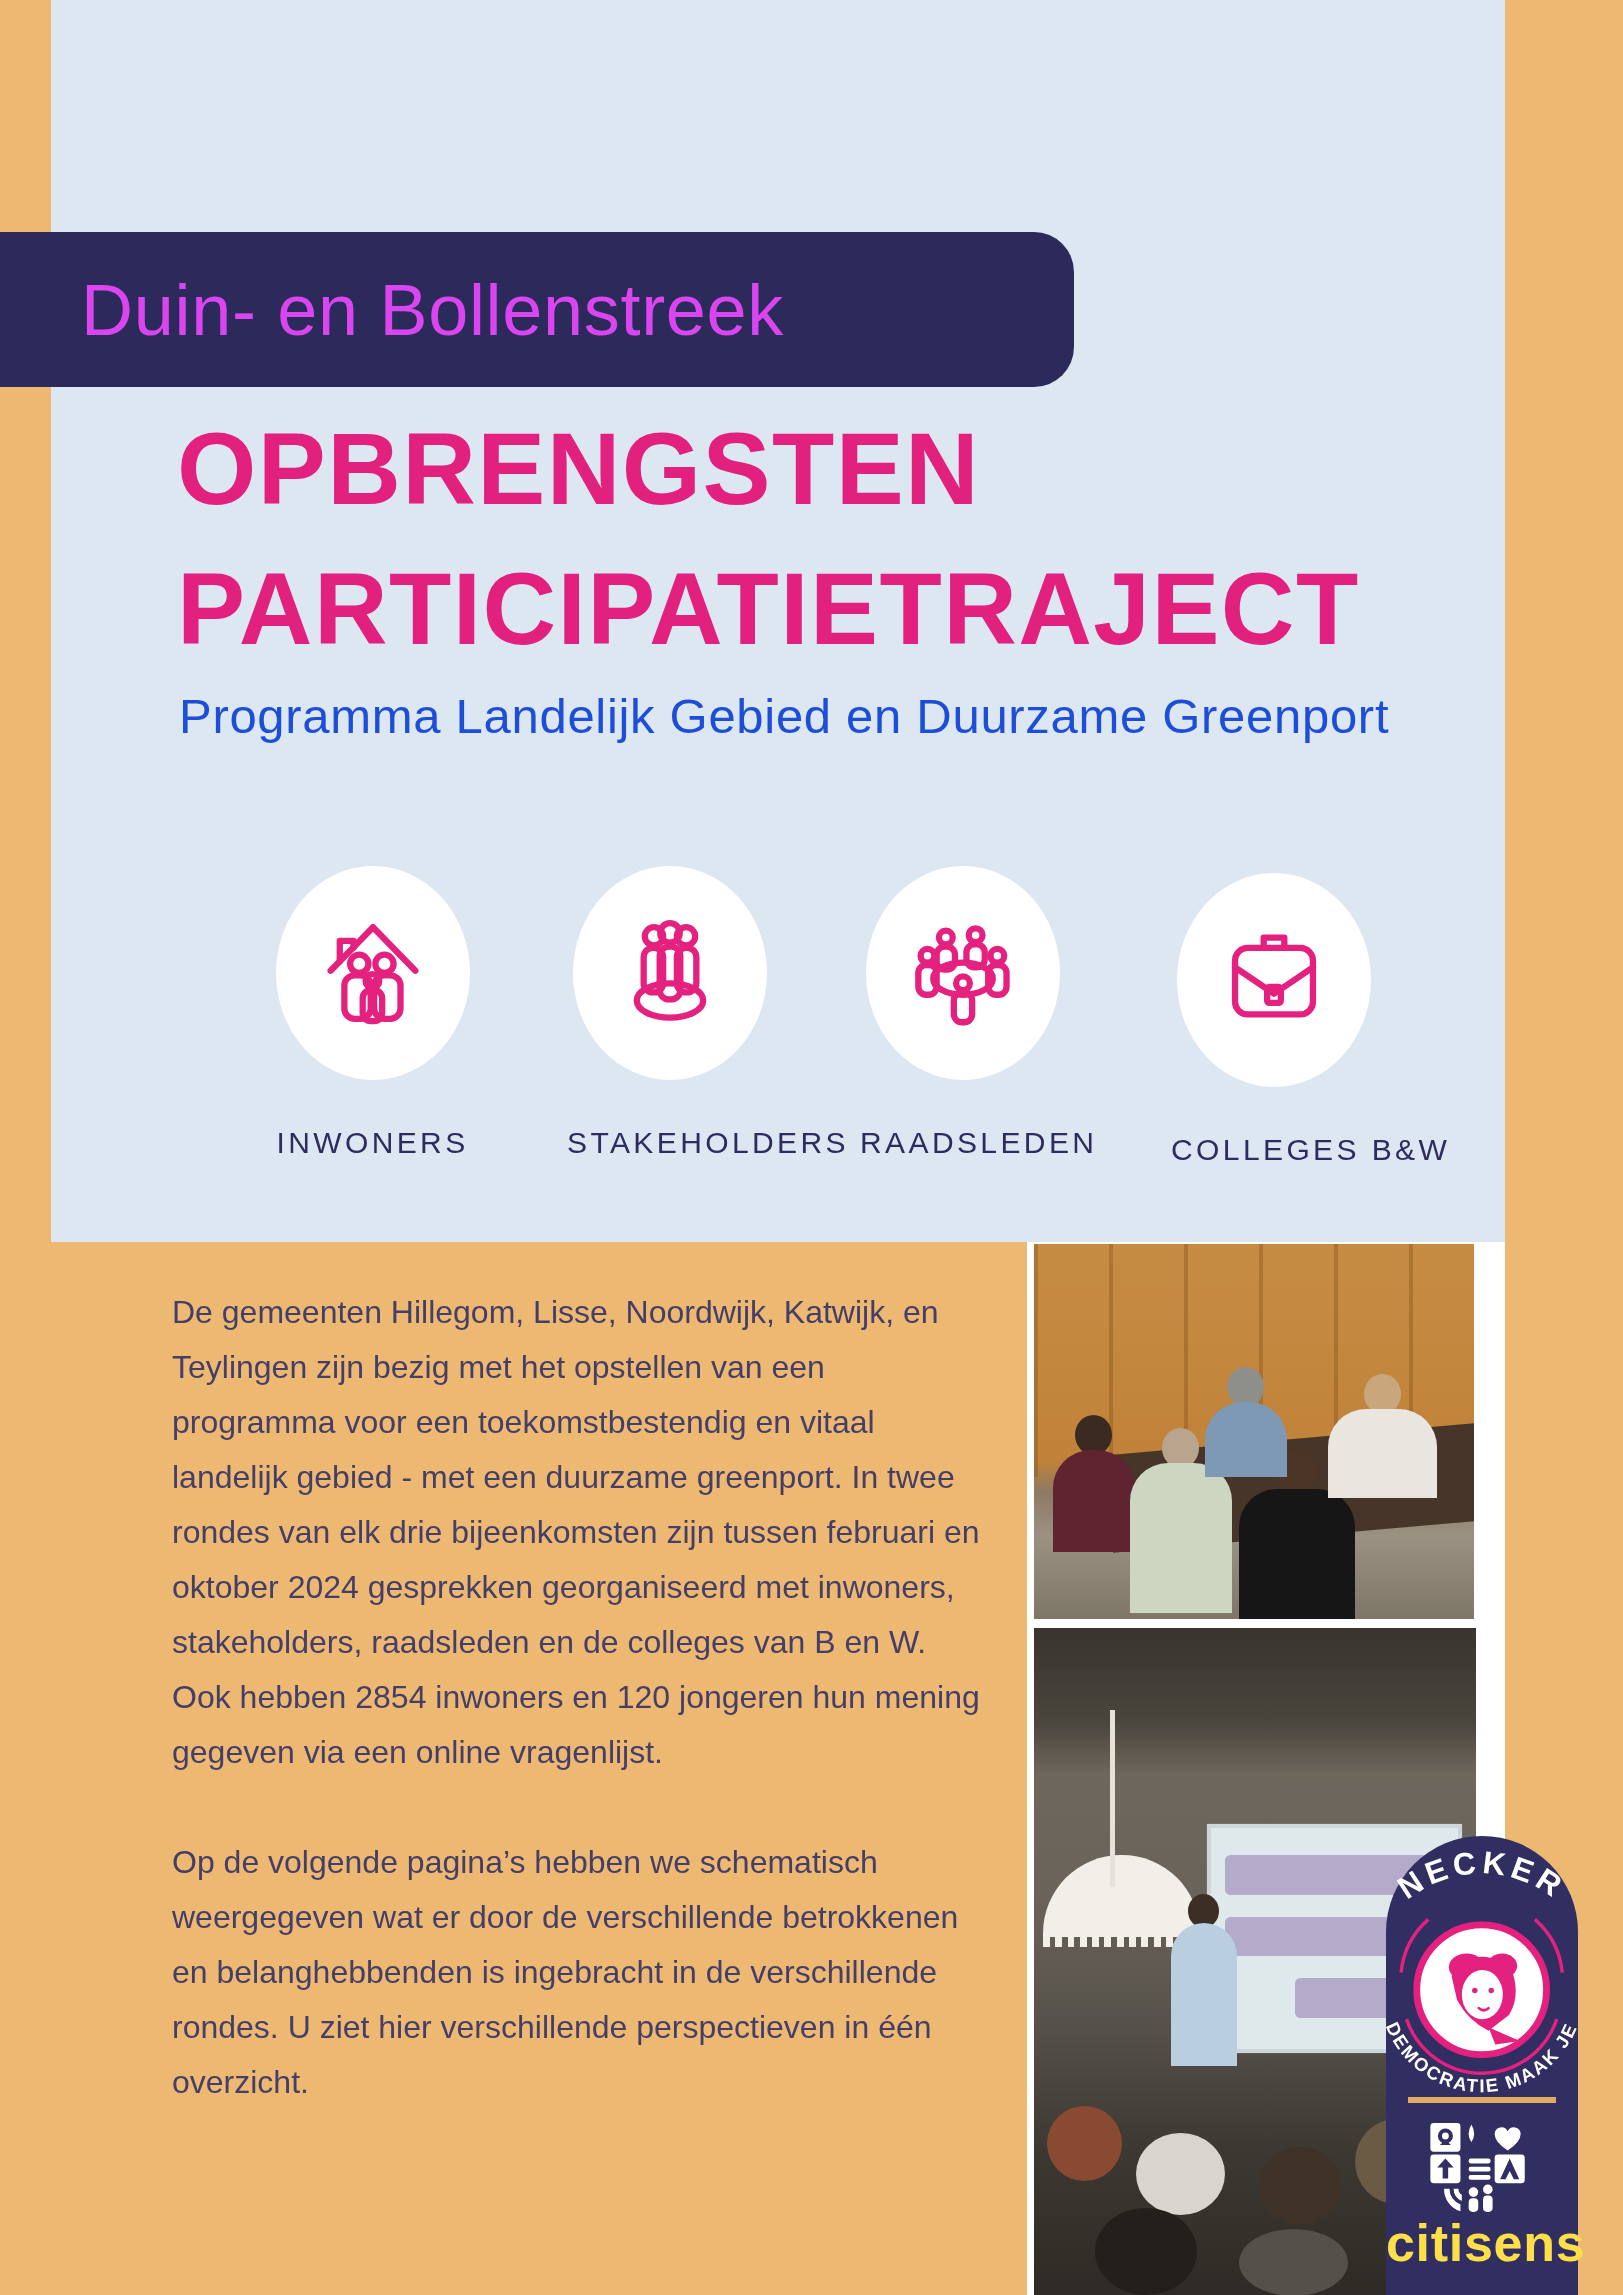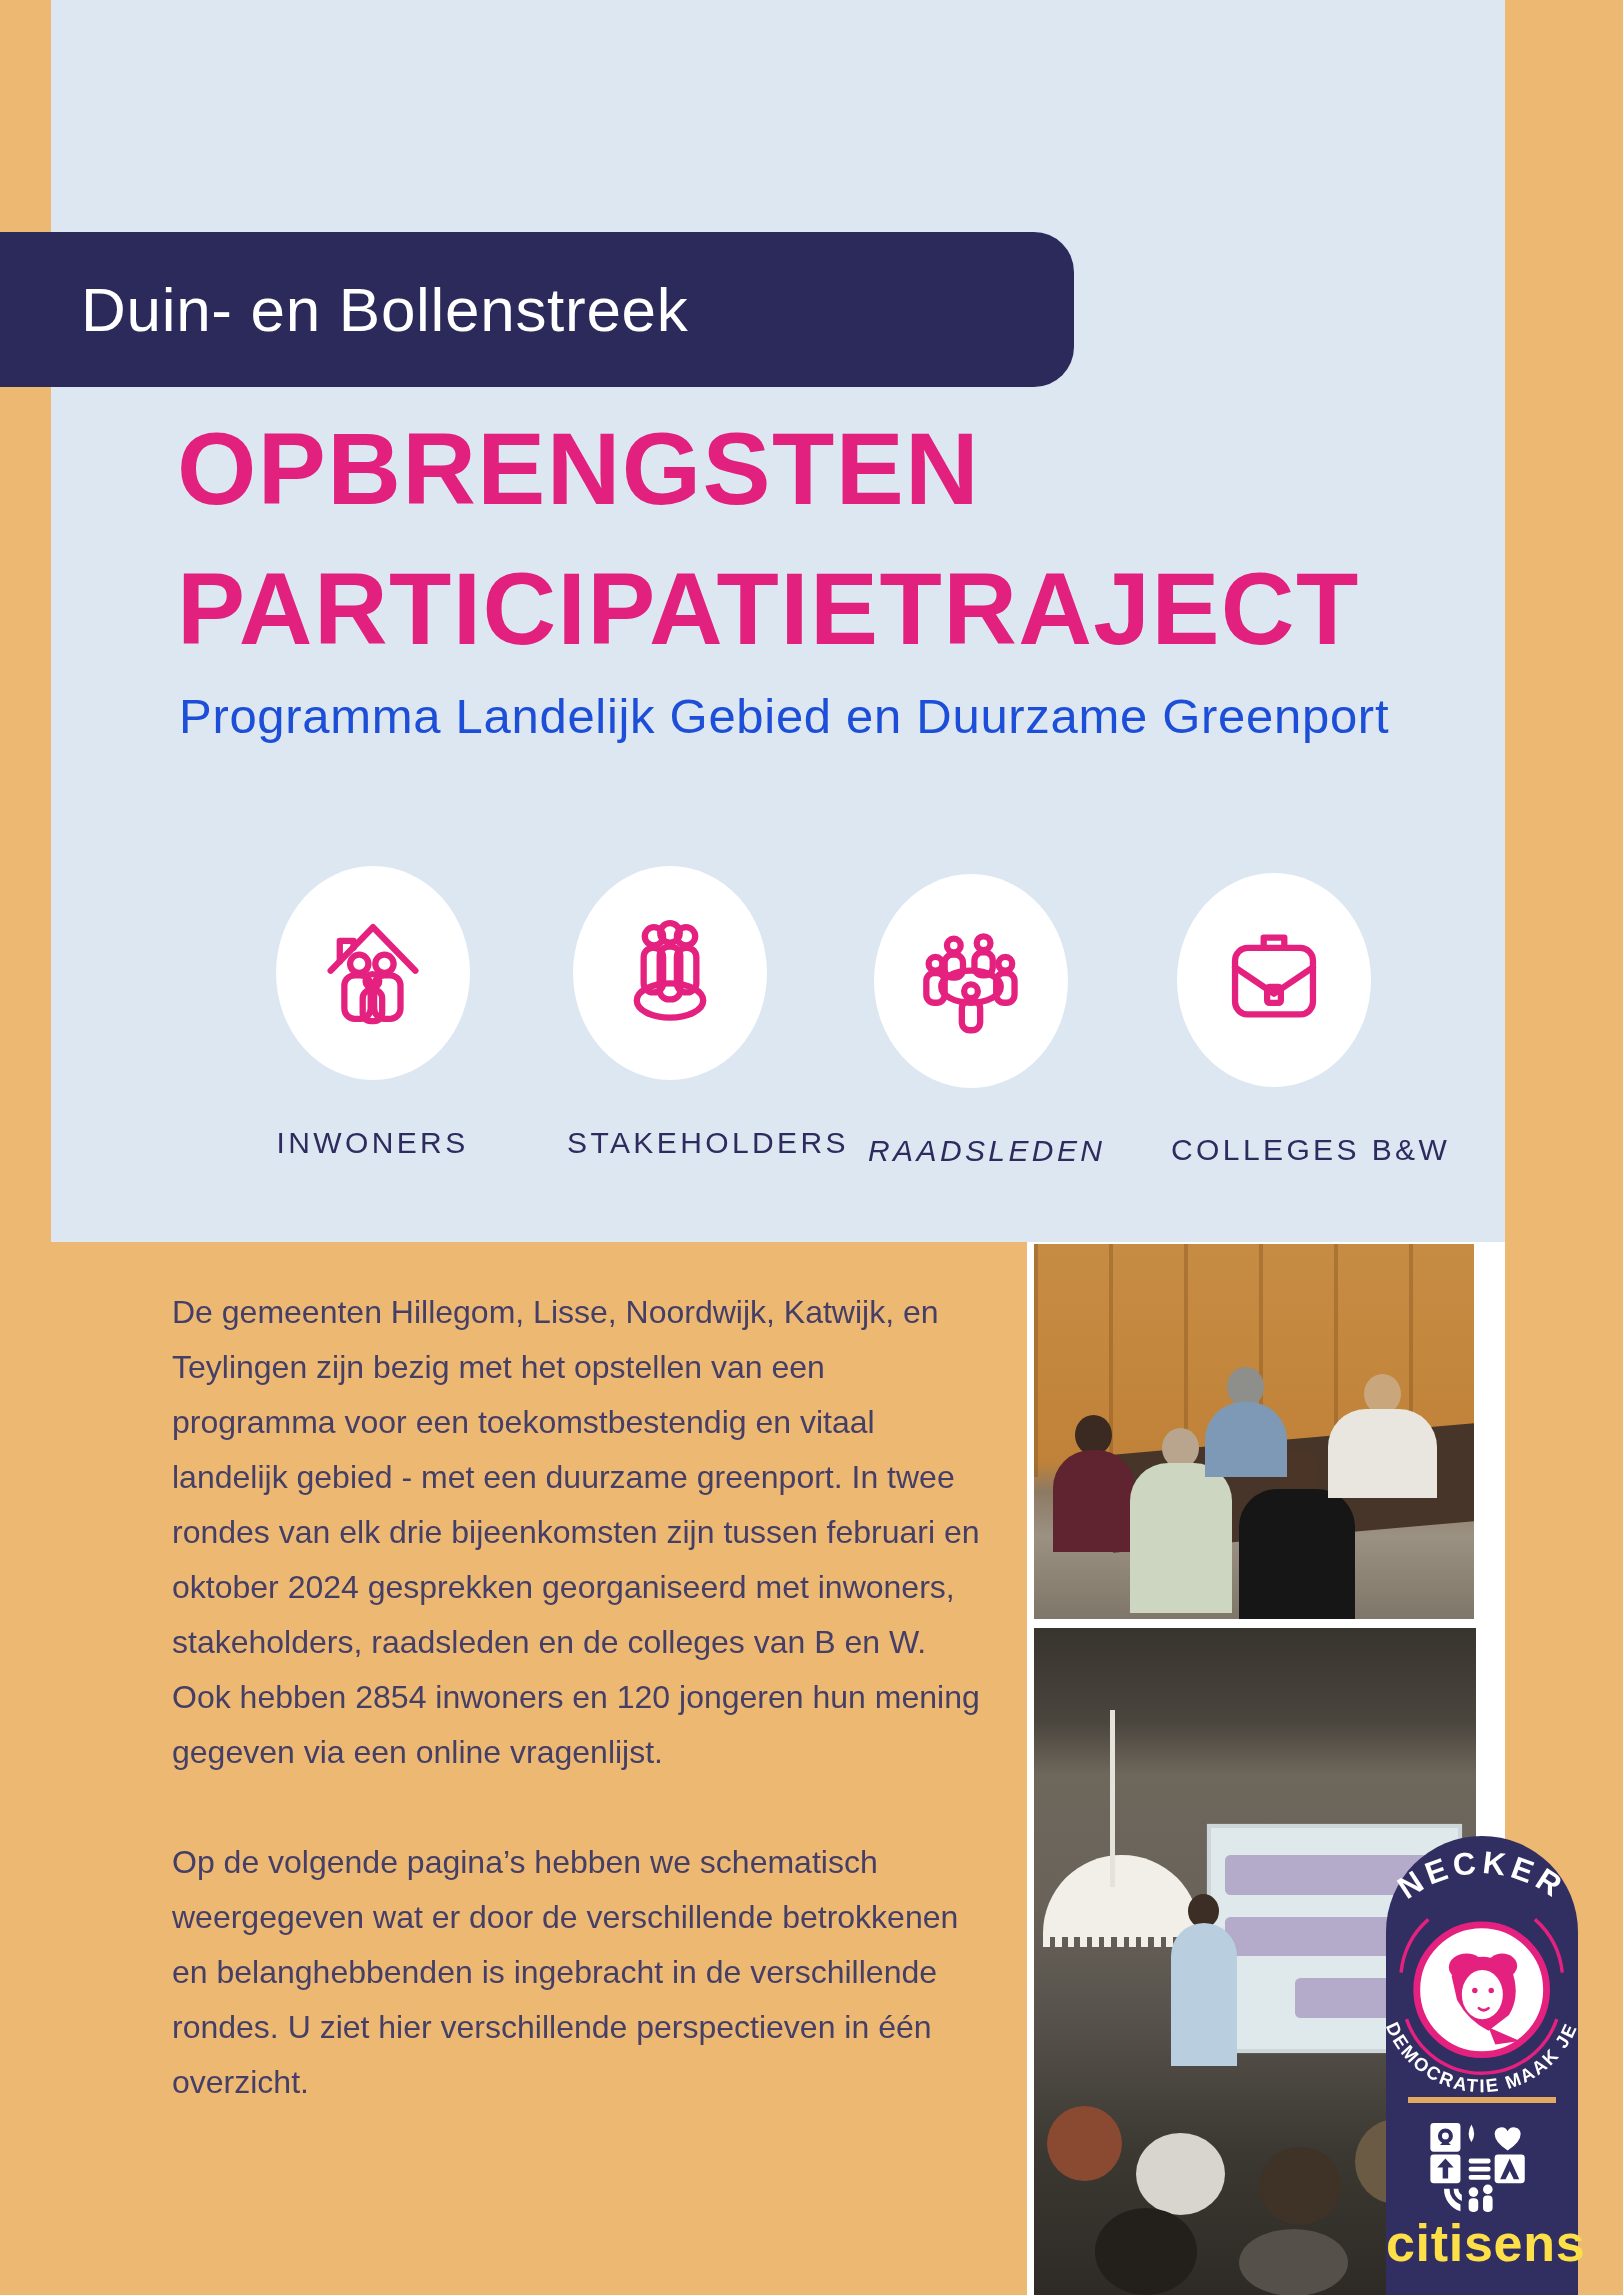--- a/index.html
+++ b/index.html
@@ -3,21 +3,21 @@
 <meta charset="utf-8">
 <style>
   html,body{margin:0;padding:0;background:#888;}
   .page{position:relative;width:1624px;height:2295px;background:#edb871;overflow:hidden;
         font-family:"Liberation Sans",sans-serif;}
   
   .blue-panel{position:absolute;left:51px;top:0;width:1454px;height:1242px;background:#dce7f2;}
   
   .ribbon{position:absolute;left:0;top:232px;width:1074px;height:155px;background:#2c2a5b;
           border-radius:0 40px 40px 0;display:flex;align-items:center;z-index:3;}
-  .ribbon-text{color:#ffffff;font-size:62px;font-weight:300;letter-spacing:0.7px;padding-left:81px;white-space:nowrap;}
+  .ribbon-text{color:#d946ef;font-size:72px;font-weight:300;letter-spacing:0.7px;padding-left:81px;white-space:nowrap;}
   
   .title{position:absolute;left:177px;top:399px;color:#e2217e;font-weight:700;
          font-size:102px;line-height:140px;letter-spacing:1.4px;white-space:nowrap;}
   .subtitle{position:absolute;left:179px;top:688px;color:#1d4ed8;font-size:49px;font-weight:400;
             letter-spacing:0.7px;white-space:nowrap;}
   
   .audience{position:absolute;top:866px;width:205px;text-align:center;}
   .aud-0{left:270px;} .aud-1{left:567px;} .aud-2{left:860px;} .aud-3{left:1164px;}
   .aud-ellipse{width:194px;height:214px;background:#ffffff;border-radius:50%;margin:0 auto;
                display:flex;align-items:center;justify-content:center;}
@@ -105,21 +105,21 @@
           <circle cx="50" cy="20" r="8.5"></circle>
           <rect x="27" y="33" width="17" height="39" rx="8"></rect>
           <rect x="56" y="33" width="17" height="39" rx="8"></rect>
           <rect x="41" y="32" width="18" height="46" rx="8"></rect>
         </g>
       </svg>
     </div>
     <figcaption class="aud-label">STAKEHOLDERS</figcaption>
   </figure>
 
-  <figure class="audience aud-2" style="margin:8px;font-style:italic;">
+  <figure class="audience aud-2" style="margin:0;">
     <div class="aud-ellipse">
       <svg class="aud-icon" viewBox="0 0 100 110">
         <g class="pink-stroke">
           <circle cx="35" cy="24" r="6"></circle>
           <circle cx="61" cy="22" r="6"></circle>
           <circle cx="19" cy="40" r="6"></circle>
           <circle cx="80" cy="40" r="6"></circle>
           <rect x="27" y="32" width="16" height="20" rx="7"></rect>
           <rect x="53" y="30" width="16" height="20" rx="7"></rect>
           <rect x="11" y="48" width="16" height="26" rx="7"></rect>

